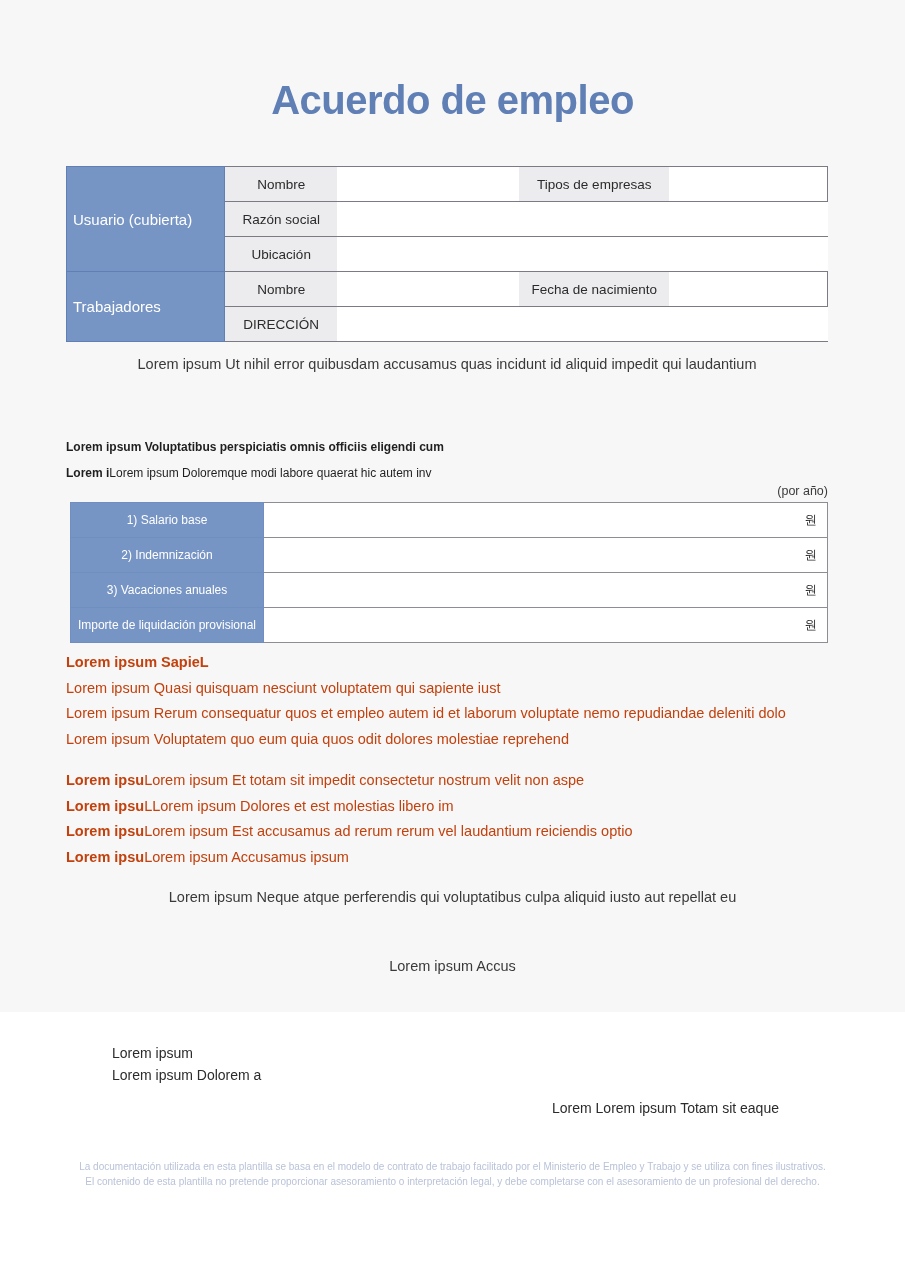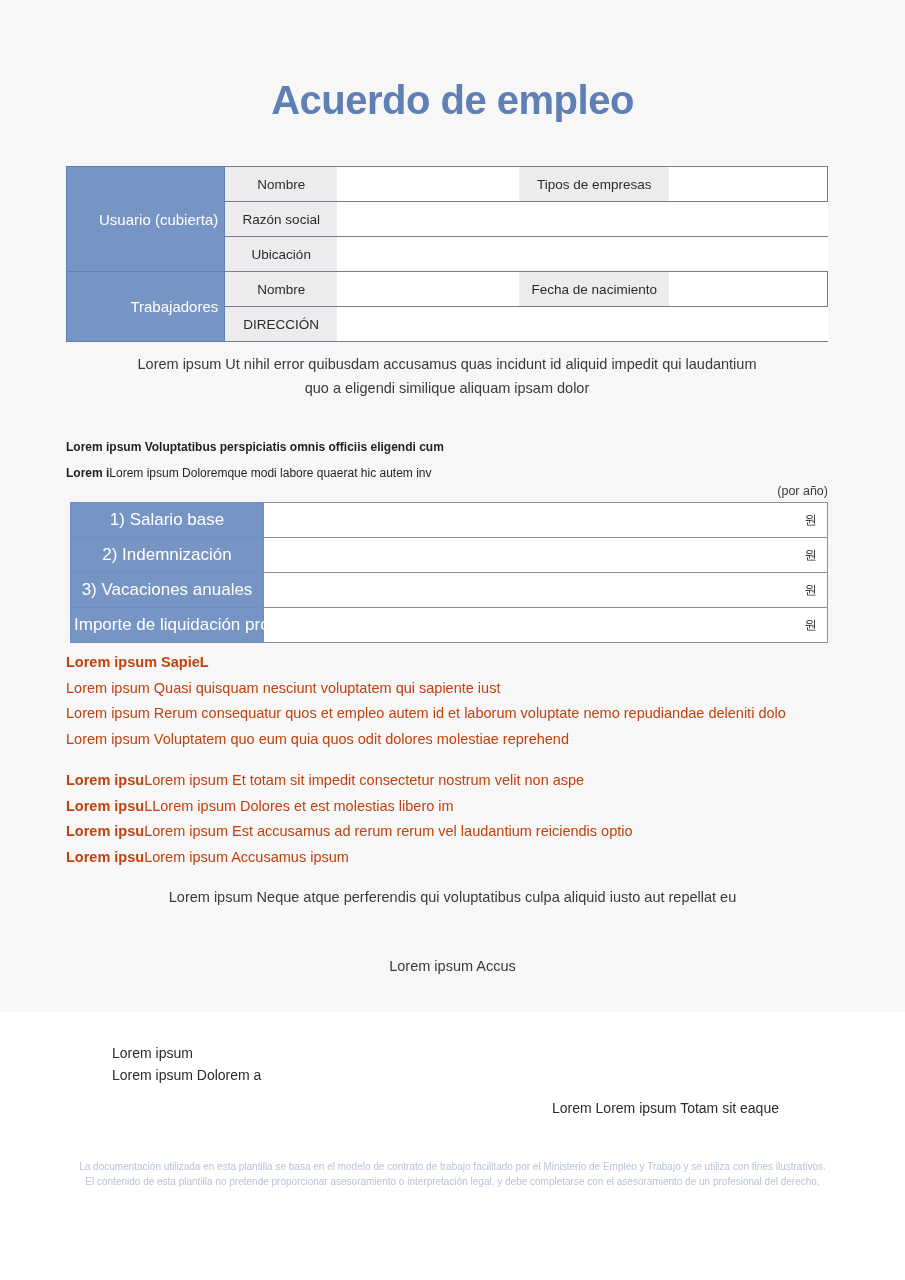--- a/index.html
+++ b/index.html
@@ -68,21 +68,21 @@
     border: 1px solid #7b7b85;
     height: 34px;
     padding: 0 6px;
     font-size: 13.5px;
     background: #ffffff;
     vertical-align: middle;
   }
   .party-table td.group {
     background: #7795c4;
     color: #ffffff;
-    text-align: right;
+    text-align: left;
     font-size: 15px;
     border-color: #5f7fb5;
   }
   .party-table td.lbl {
     background: #ececef;
     color: #2b2b2b;
     text-align: center;
     font-size: 13.5px;
     border-left: none;
     border-right: none;
@@ -143,21 +143,21 @@
   .salary-table {
     position: absolute;
     left: 70px;
     top: 502px;
     width: 758px;
     border-collapse: collapse;
     table-layout: fixed;
   }
   .salary-table td {
     height: 32px;
-    font-size: 17px;
+    font-size: 12px;
     vertical-align: middle;
   }
   .salary-table td.slbl {
     background: #7795c4;
     color: #ffffff;
     text-align: center;
     border: 1px solid #6f8fc0;
     padding: 0 3px;
     white-space: nowrap;
   }
@@ -260,21 +260,20 @@
       </tr>
       <tr>
         <td class="lbl">DIRECCIÓN</td>
         <td class="val" colspan="3"></td>
       </tr>
     </tbody>
   </table>
 
   <div class="intro">
     <div>Lorem ipsum Ut nihil error quibusdam accusamus quas incidunt id aliquid impedit qui laudantium</div>
-    <div>quo a eligendi similique aliquam ipsam dolor</div>
   </div>
 
   <div class="sec-heading" id="heading1">Lorem ipsum Voluptatibus perspiciatis omnis officiis eligendi cum</div>
 
   <div class="sec-heading" id="heading2">
     <span class="b">Lorem i</span><span>Lorem ipsum Doloremque modi labore quaerat hic autem inv</span>
   </div>
 
   <div class="per-year">(por año)</div>
 

